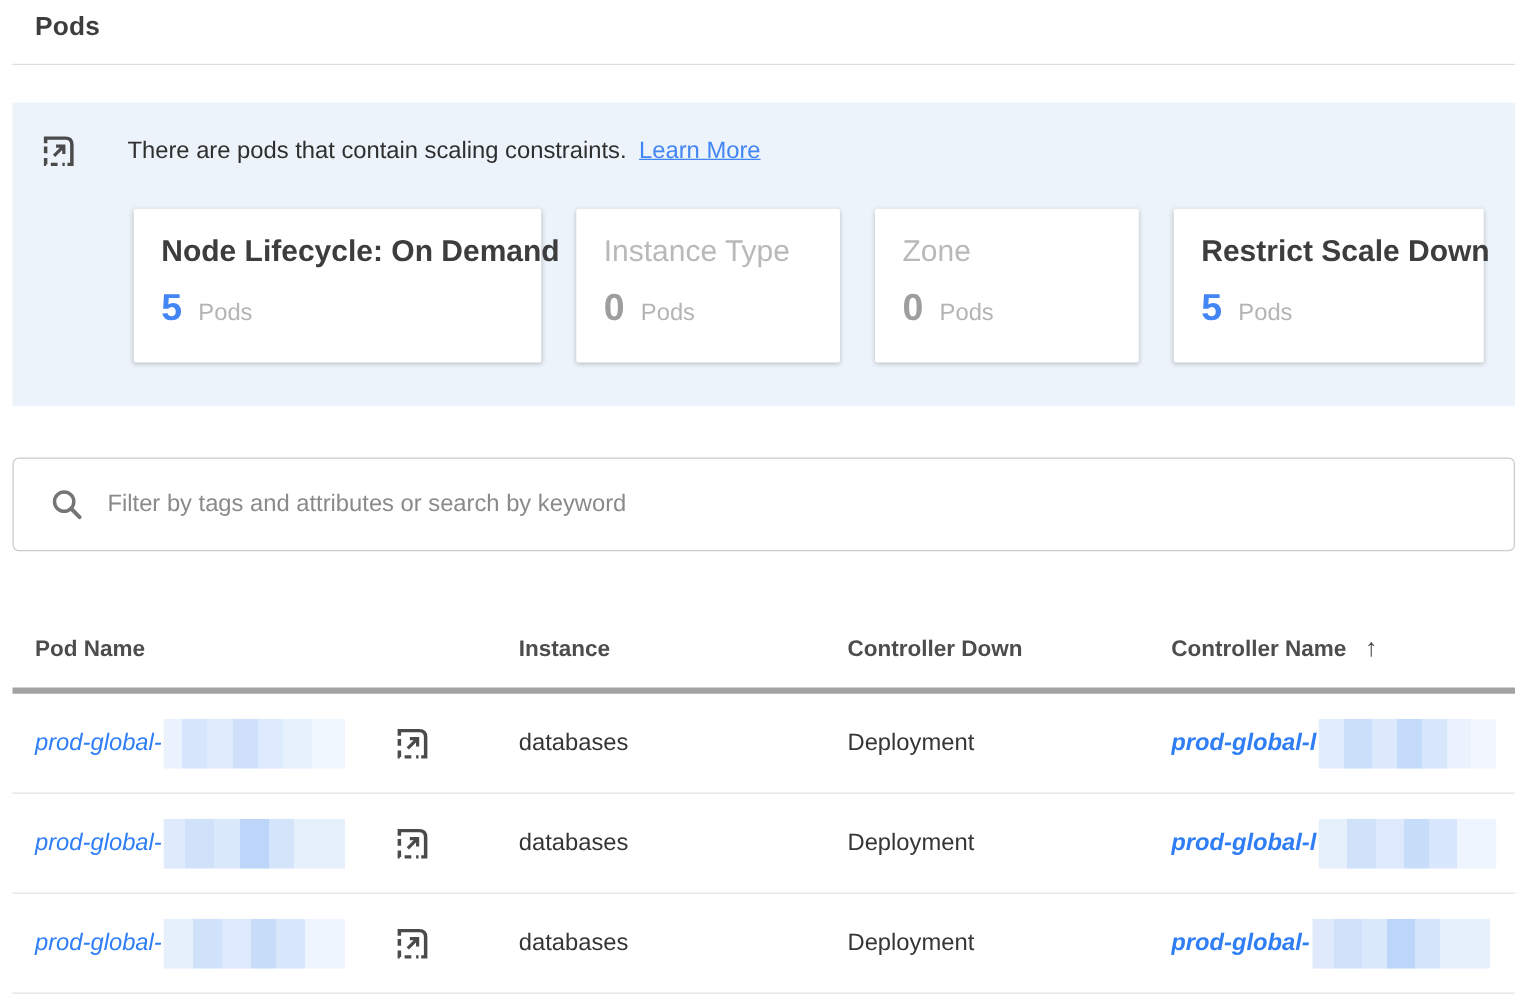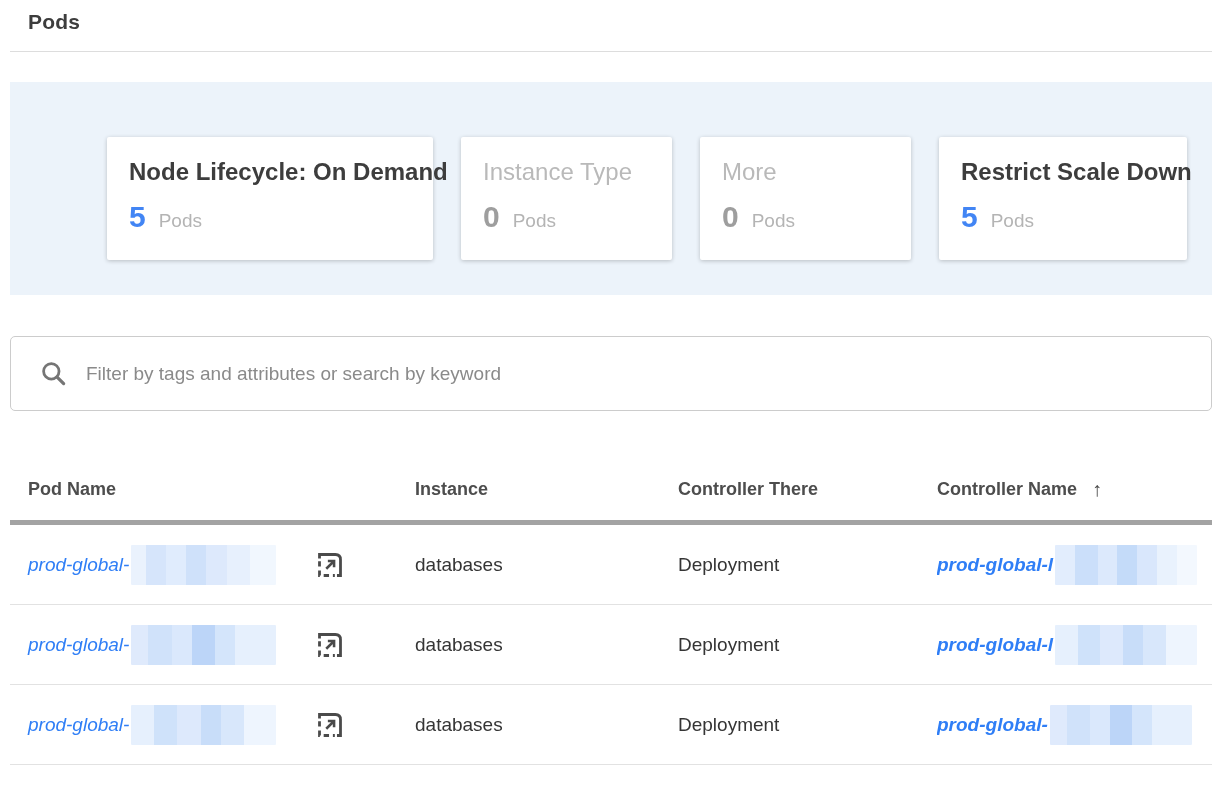--- a/index.html
+++ b/index.html
@@ -61,38 +61,48 @@
 </style>
 </head>
 <body>
 
 <div class="page">
 
   <h1 class="page-title">Pods</h1>
   <div class="title-divider"></div>
 
   <section class="banner">
+    <div class="banner-head">
+      <span style="display:flex;">
+        <svg width="30" height="30" viewBox="0 0 28 28">
+          <path d="M4.2 8 V4.2 H19 Q23.8 4.2 23.8 9 V23.8 H20.5" fill="none" stroke="#4a4a4a" stroke-width="2.6"></path>
+          <path d="M4.2 10.5 V23.8 H18.5" fill="none" stroke="#4a4a4a" stroke-width="2.6" stroke-dasharray="5 3.6"></path>
+          <path d="M10.5 17.5 L17 11 M12 10.2 H17.8 V16" fill="none" stroke="#4a4a4a" stroke-width="2.4"></path>
+        </svg>
+      </span>
+      <p class="banner-msg"><span>There are pods that contain scaling constraints.</span><a class="learn-more">Learn More</a></p>
+    </div>
 
     <div class="cards">
       <div class="card w1">
         <div class="card-title">Node Lifecycle: On Demand</div>
         <div class="card-count">
           <span class="card-num">5</span>
           <span class="card-unit">Pods</span>
         </div>
       </div>
       <div class="card w2 disabled">
         <div class="card-title">Instance Type</div>
         <div class="card-count">
           <span class="card-num">0</span>
           <span class="card-unit">Pods</span>
         </div>
       </div>
       <div class="card w3 disabled">
-        <div class="card-title">More</div>
+        <div class="card-title">Zone</div>
         <div class="card-count">
           <span class="card-num">0</span>
           <span class="card-unit">Pods</span>
         </div>
       </div>
       <div class="card w4">
         <div class="card-title">Restrict Scale Down</div>
         <div class="card-count">
           <span class="card-num">5</span>
           <span class="card-unit">Pods</span>
@@ -108,21 +118,21 @@
         <line x1="16.9" y1="16.9" x2="23" y2="23" stroke="#757575" stroke-width="3" stroke-linecap="round"></line>
       </svg>
     </span>
     <input type="text" placeholder="Filter by tags and attributes or search by keyword" style="">
   </div>
 
   <div class="table">
     <div class="thead">
       <div class="hcell">Pod Name</div>
       <div class="hcell">Instance</div>
-      <div class="hcell">Controller There</div>
+      <div class="hcell">Controller Down</div>
       <div class="hcell">
         <span>Controller Name</span>
         <span class="sort-arrow">↑</span>
       </div>
     </div>
 
     <div class="trow">
       <div class="cell pod-cell">
         <a class="blue-link pod-link">prod-global-</a>
         <span class="blur blur-pod blur-a"></span>

